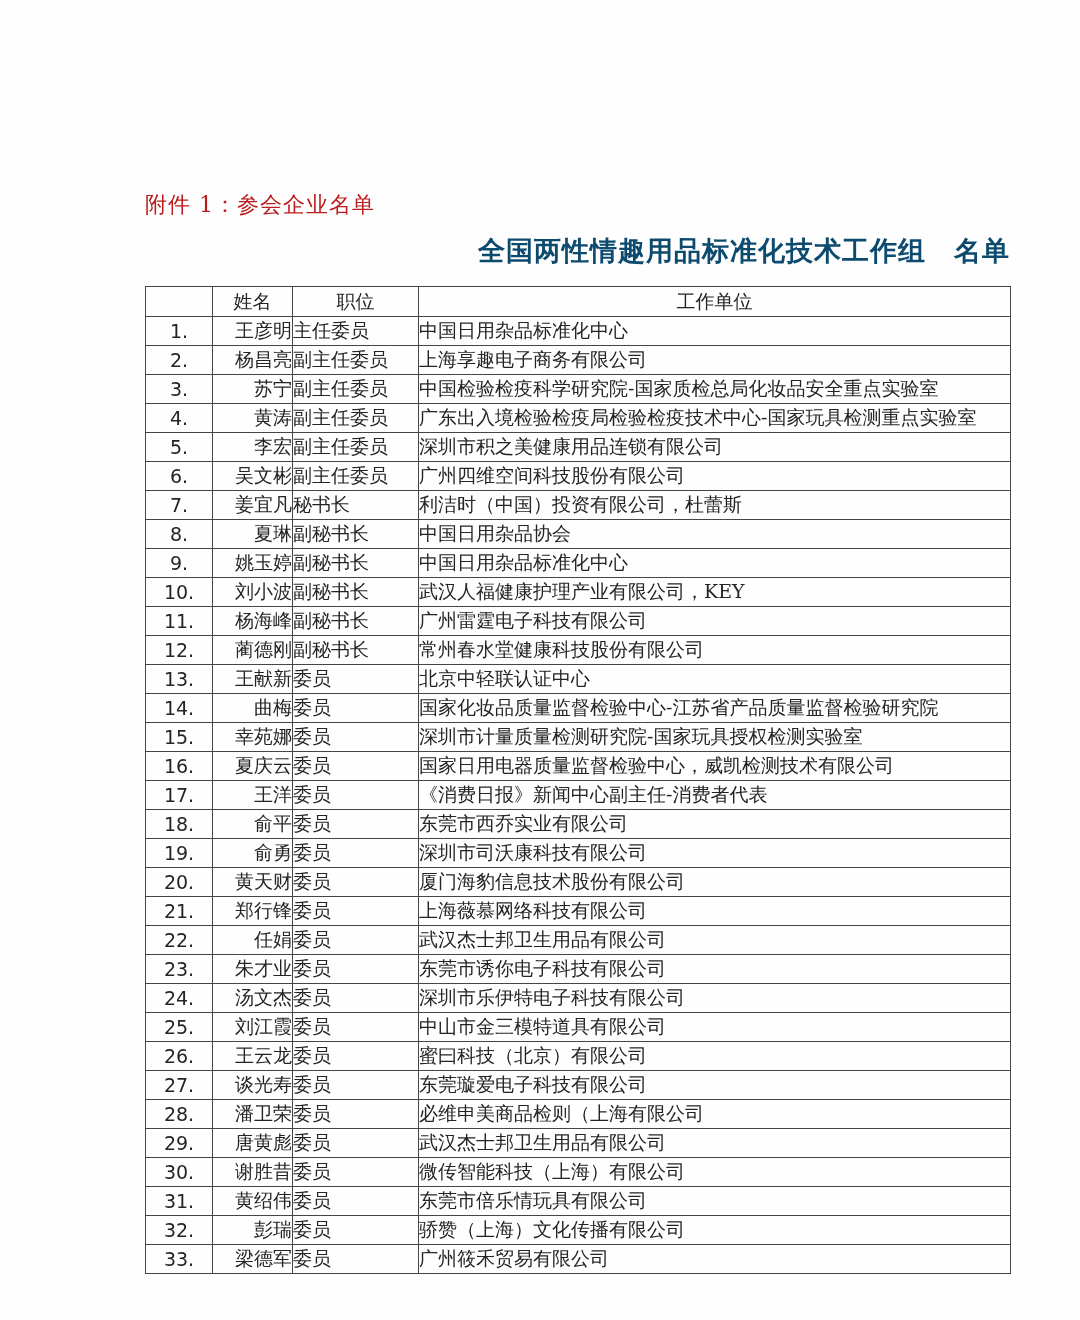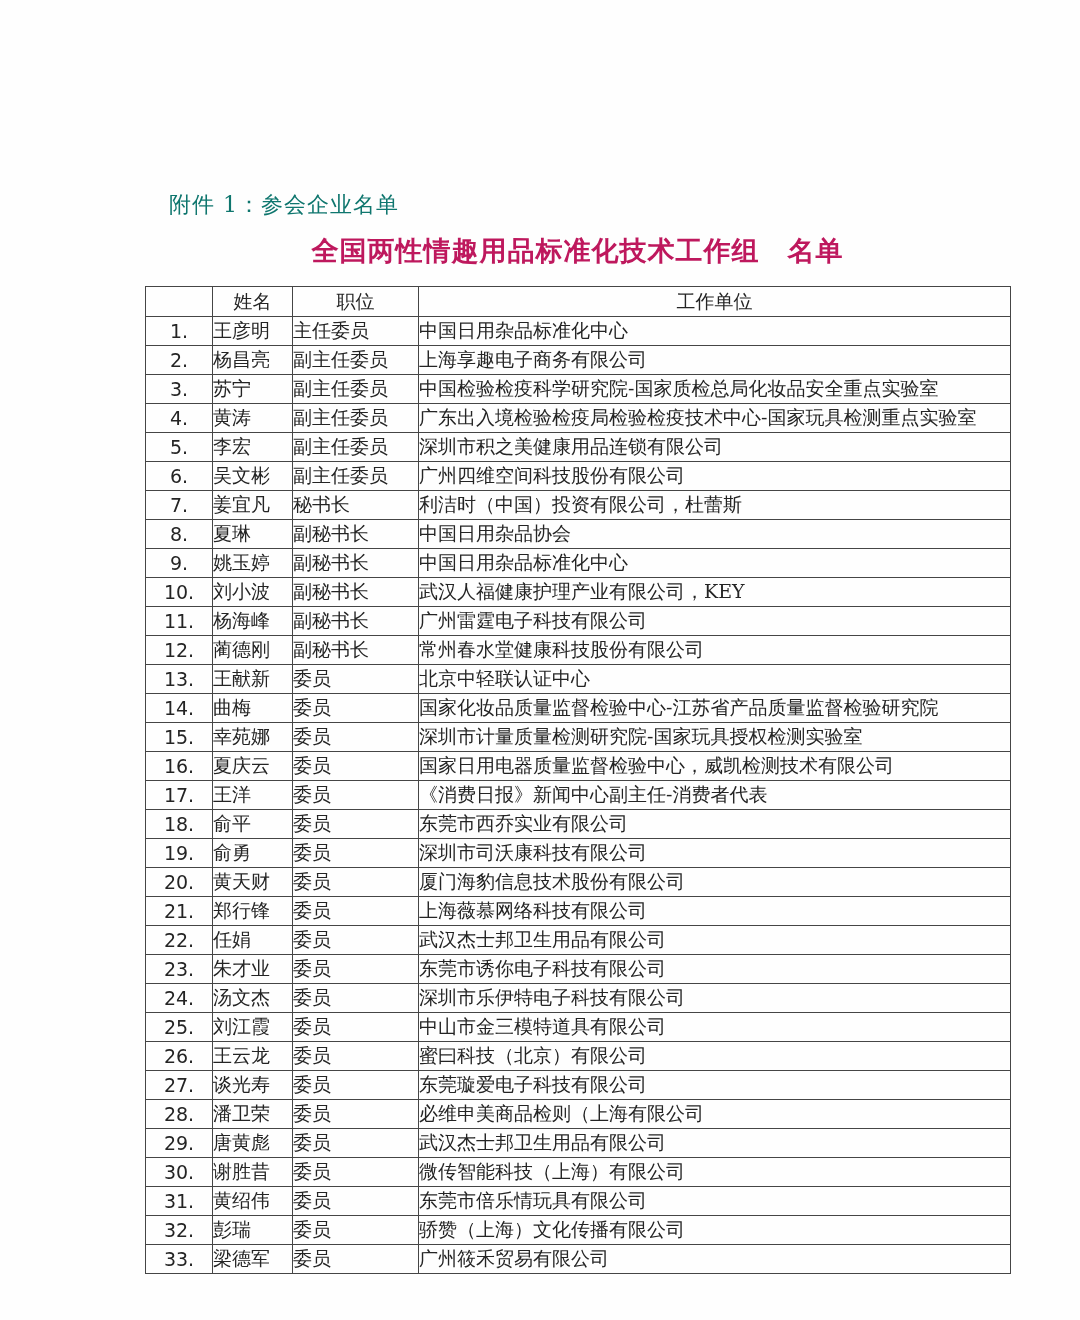--- a/index.html
+++ b/index.html
@@ -15,33 +15,32 @@
     font-family: "DejaVu Serif", "Liberation Serif", serif;
     color: #1c1c1c;
     overflow: hidden;
   }
   .attachment {
     position: absolute;
     left: 145px;
     top: 190px;
     font-size: 22px;
     letter-spacing: 1px;
-    color: #0f766e;
-    margin-left: 24px;
+    color: #b91c1c;
   }
   .doc-title {
     position: absolute;
     left: 145px;
     top: 233px;
     width: 865px;
-    text-align: center;
+    text-align: right;
     font-size: 27px;
     font-weight: bold;
     letter-spacing: 1px;
-    color: #be185d;
+    color: #0c4a6e;
   }
   table.members {
     position: absolute;
     left: 145px;
     top: 286px;
     width: 865px;
     border-collapse: collapse;
     table-layout: fixed;
   }
   table.members col.c1 { width: 67px; }
@@ -59,21 +58,21 @@
     color: #242424;
   }
   table.members thead th { height: 29px; }
   table.members tbody td { height: 28px; }
   td.c-no {
     text-align: center;
     font-family: "DejaVu Sans", "Liberation Sans", sans-serif;
     font-size: 17px;
     color: #1f1f1f;
   }
-  td.c-name { padding-left: 9px;  }
+  td.c-name { padding-left: 9px; text-align: right;  }
   td.c-pos  { padding-left: 9px; margin-left: 29px;  }
   td.c-org  { padding-left: 10px; }
 </style>
 </head>
 <body>
 
 <div class="page">
   <div class="attachment">附件 1：参会企业名单</div>
 
   <div class="doc-title">全国两性情趣用品标准化技术工作组　名单</div>

